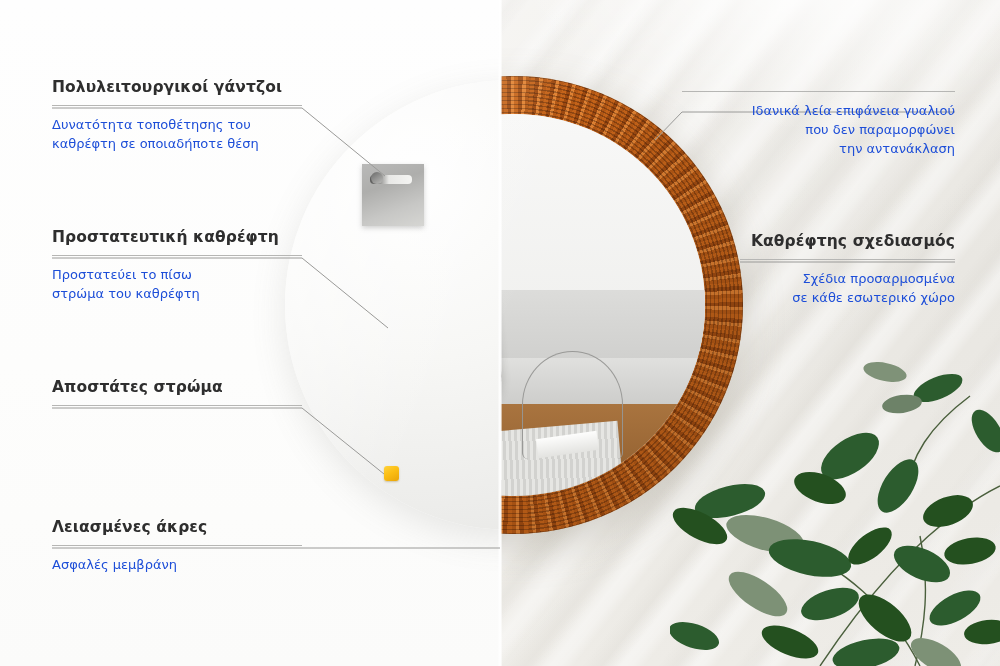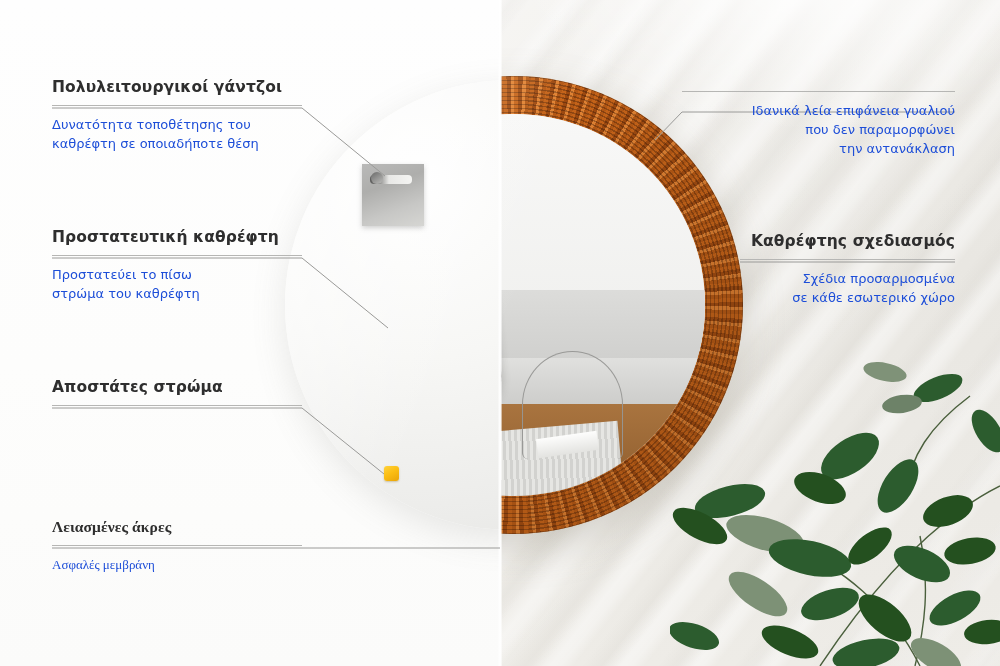--- a/index.html
+++ b/index.html
@@ -285,21 +285,21 @@
     <h3>Προστατευτική καθρέφτη</h3>
     <div class="rule"></div>
     <p>Προστατεύει το πίσω<br>στρώμα του καθρέφτη</p>
   </div>
 
   <div class="callout left-callout" style="top:378px;">
     <h3>Αποστάτες στρώμα</h3>
     <div class="rule"></div>
   </div>
 
-  <div class="callout left-callout" style="top:518px;font-family:Liberation Serif, serif;">
+  <div class="callout left-callout" style="top:518px;">
     <h3>Λειασμένες άκρες</h3>
     <div class="rule"></div>
     <p>Ασφαλές μεμβράνη</p>
   </div>
 
   <div class="callout right-callout" style="top:82px;right:45px;width:285px;">
     <div class="rule" style="width:273px;"></div>
     <p>Ιδανικά λεία επιφάνεια γυαλιού<br>που δεν παραμορφώνει<br>την αντανάκλαση</p>
   </div>
 

